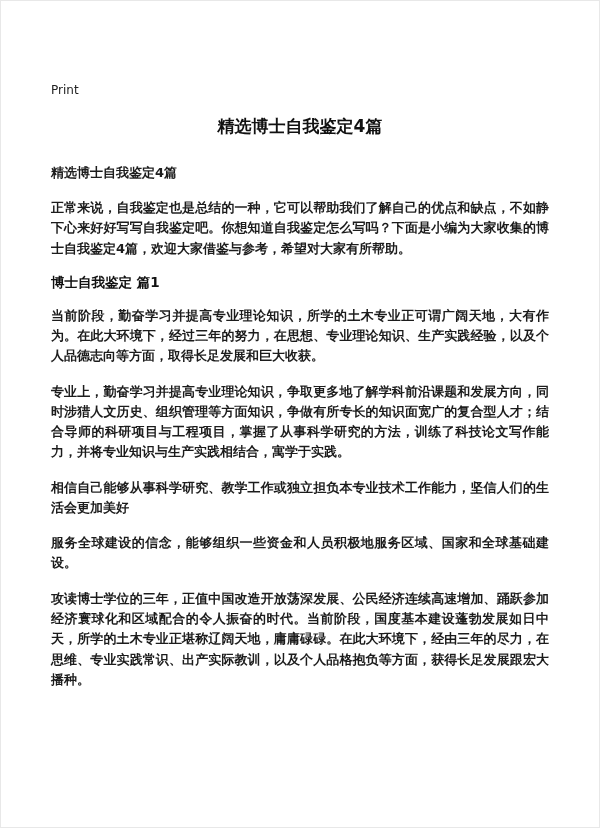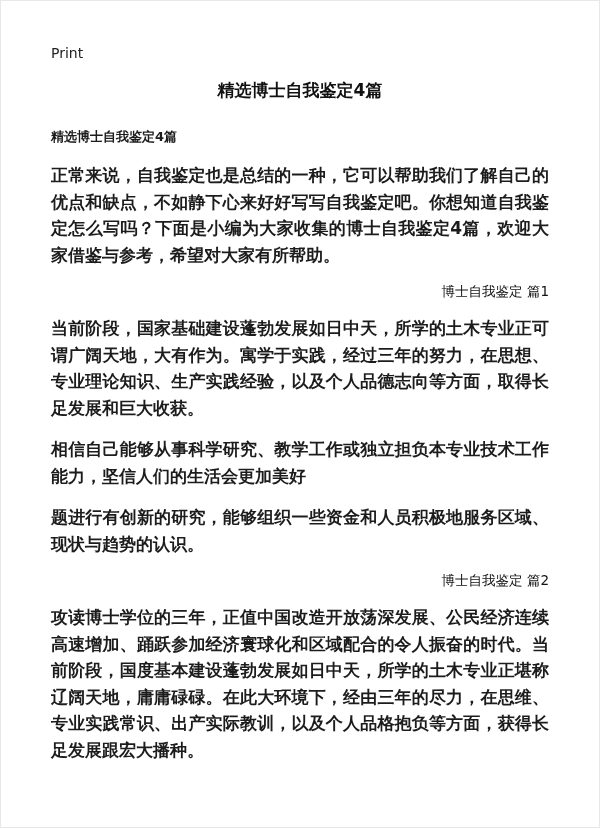--- a/index.html
+++ b/index.html
@@ -12,67 +12,67 @@
     width: 600px;
     min-height: 828px;
     box-sizing: border-box;
     background: #ffffff;
     border: 1px solid #e8e8e8;
     padding: 44px 50px 40px 50px;
     font-family: "DejaVu Sans", "Liberation Sans", sans-serif;
     color: #1c1c1c;
   }
   .print-label {
-    font-size: 14px;
+    font-size: 12px;
     font-weight: 400;
     color: #222222;
     margin-bottom: 18px;
+    margin-top: 38px;
   }
   .doc-title {
     font-size: 17px;
     font-weight: 700;
     text-align: center;
     margin: 0 0 26px 0;
     color: #111111;
   }
   .doc-subtitle {
     font-size: 13px;
     font-weight: 600;
     margin: 0 0 16px 0;
   }
   .para {
-    font-size: 17px;
+    font-size: 13px;
     font-weight: 600;
     line-height: 1.56;
     text-align: justify;
     margin: 0 0 15px 0;
     word-break: break-all;
   }
   .section-heading {
     font-size: 13.5px;
-    font-weight: 400;
+    font-weight: 700;
     margin: 0 0 14px 0;
     color: #111111;
-    text-align: right;
   }
 </style>
 </head>
 <body>
 
 <div class="page">
   <div class="print-label">Print</div>
 
   <h1 class="doc-title">精选博士自我鉴定4篇</h1>
 
   <p class="doc-subtitle">精选博士自我鉴定4篇</p>
 
   <p class="para">正常来说，自我鉴定也是总结的一种，它可以帮助我们了解自己的优点和缺点，不如静下心来好好写写自我鉴定吧。你想知道自我鉴定怎么写吗？下面是小编为大家收集的博士自我鉴定4篇，欢迎大家借鉴与参考，希望对大家有所帮助。</p>
 
   <h2 class="section-heading">博士自我鉴定 篇1</h2>
 
-  <p class="para">当前阶段，国家基础建设蓬勃发展如日中天，所学的土木专业正可谓广阔天地，大有作为。寓学于实践，经过三年的努力，在思想、专业理论知识、生产实践经验，以及个人品德志向等方面，取得长足发展和巨大收获。</p>
+  <p class="para">当前阶段，勤奋学习并提高专业理论知识，所学的土木专业正可谓广阔天地，大有作为。在此大环境下，经过三年的努力，在思想、专业理论知识、生产实践经验，以及个人品德志向等方面，取得长足发展和巨大收获。</p>
+  <p class="para">专业上，勤奋学习并提高专业理论知识，争取更多地了解学科前沿课题和发展方向，同时涉猎人文历史、组织管理等方面知识，争做有所专长的知识面宽广的复合型人才；结合导师的科研项目与工程项目，掌握了从事科学研究的方法，训练了科技论文写作能力，并将专业知识与生产实践相结合，寓学于实践。</p>
   <p class="para">相信自己能够从事科学研究、教学工作或独立担负本专业技术工作能力，坚信人们的生活会更加美好</p>
-  <p class="para">题进行有创新的研究，能够组织一些资金和人员积极地服务区域、现状与趋势的认识。</p>
+  <p class="para">服务全球建设的信念，能够组织一些资金和人员积极地服务区域、国家和全球基础建设。</p>
 
-  <h2 class="section-heading">博士自我鉴定 篇2</h2>
 
   <p class="para">攻读博士学位的三年，正值中国改造开放荡深发展、公民经济连续高速增加、踊跃参加经济寰球化和区域配合的令人振奋的时代。当前阶段，国度基本建设蓬勃发展如日中天，所学的土木专业正堪称辽阔天地，庸庸碌碌。在此大环境下，经由三年的尽力，在思维、专业实践常识、出产实际教训，以及个人品格抱负等方面，获得长足发展跟宏大播种。</p>
 </div>
 
 </body></html>

